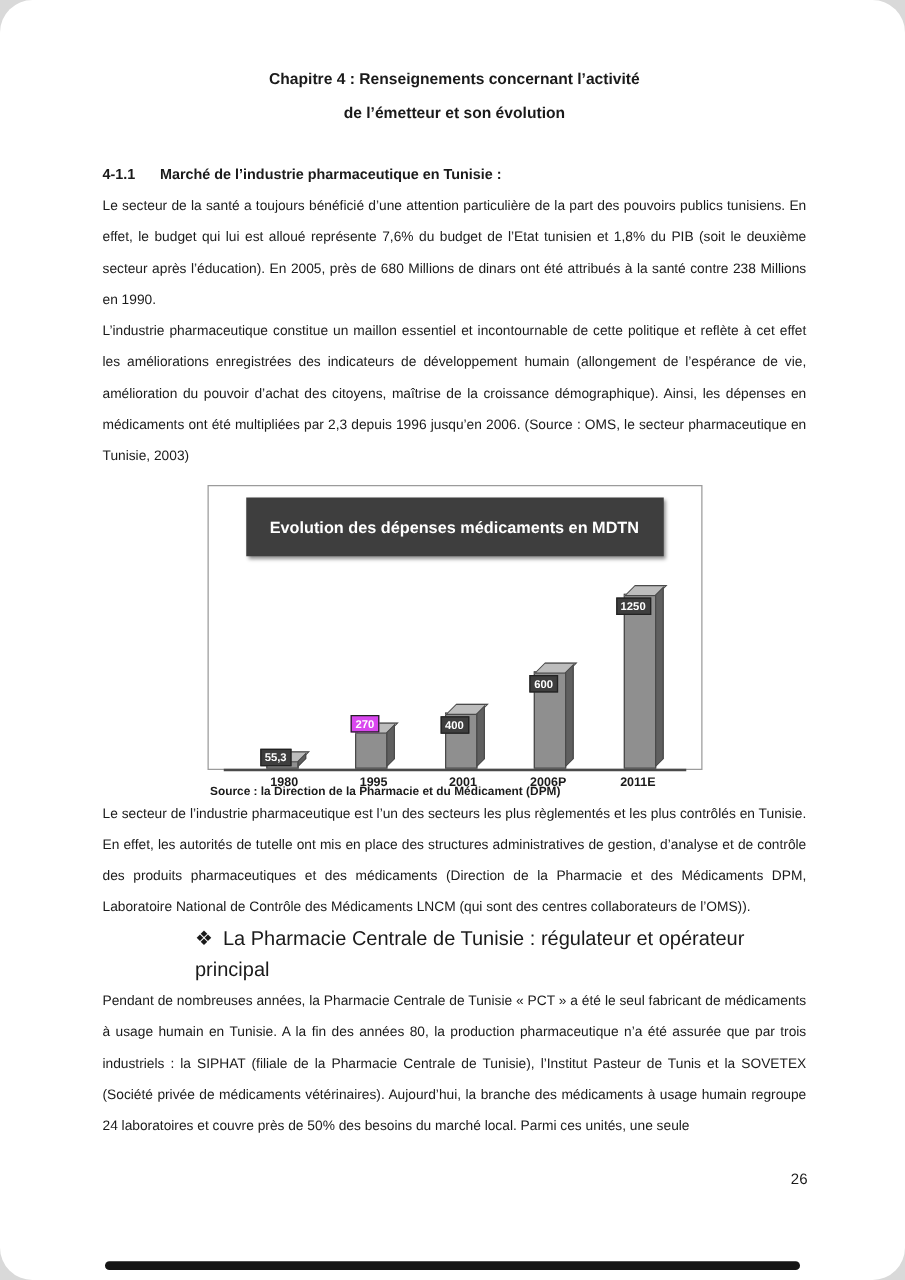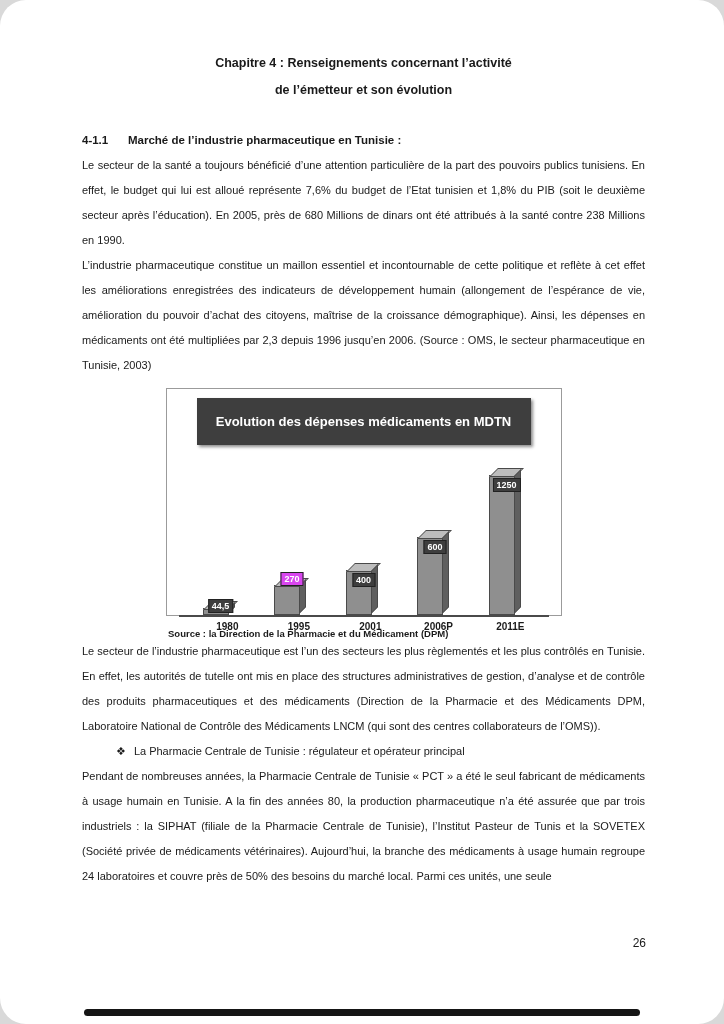--- a/index.html
+++ b/index.html
@@ -65,21 +65,21 @@
     padding: 0 24px;
     border-bottom: 2px solid #4a4a4a;
     position: relative;
   }
   .bar-col {
     position: relative;
     width: 36px;
     height: 100%;
     display: flex;
     align-items: flex-end;
-    justify-content: flex-start;
+    justify-content: flex-end;
   }
   .bar {
     position: relative;
     width: 26px;
     border: 1px solid #4a4a4a;
     box-sizing: border-box;
   }
   .bar-top {
     position: absolute;
     left: -1px; top: -8px;
@@ -120,23 +120,23 @@
     font-size: 10px;
     font-weight: bold;
   }
   .chart-source {
     margin: 12px 0 0 86px;
     font-size: 9.5px;
     font-weight: bold;
   }
   .after-chart { margin-top: 10px; }
   .bullet-line {
-    font-size: 11px;
+    font-size: 16px;
     line-height: 25px;
-    margin-left: 34px;
+    margin-left: 74px;
   }
   .bullet-glyph { margin-right: 8px; }
   .page-number {
     position: absolute;
     right: 78px;
     bottom: 74px;
     font-size: 12px;
   }
   .bottom-bar {
     position: absolute;
@@ -168,21 +168,21 @@
   <p class="body-text">L’industrie pharmaceutique constitue un maillon essentiel et incontournable de cette politique et reflète à cet effet les améliorations enregistrées des indicateurs de développement humain (allongement de l’espérance de vie, amélioration du pouvoir d’achat des citoyens, maîtrise de la croissance démographique). Ainsi, les dépenses en médicaments ont été multipliées par 2,3 depuis 1996 jusqu’en 2006. (Source : OMS, le secteur pharmaceutique en Tunisie, 2003)</p>
 
   <div class="chart-figure">
     <div class="chart-title" style="background: rgb(62, 62, 62); color: rgb(255, 255, 255);">Evolution des dépenses médicaments en MDTN</div>
     <div class="chart-plot" id="bars-row">
         <div class="bar-col">
           <div class="bar" style="height: 7px; background: rgb(143, 143, 143);">
             <div class="bar-top" style="background: rgb(189, 189, 189);"></div>
             <div class="bar-side" style="background: rgb(95, 95, 95);"></div>
           </div>
-          <div class="bar-value" style="bottom: 2px; background: rgb(62, 62, 62); color: rgb(255, 255, 255);">44,5</div>
+          <div class="bar-value" style="bottom: 2px; background: rgb(62, 62, 62); color: rgb(255, 255, 255);">55,3</div>
         </div>
         <div class="bar-col">
           <div class="bar" style="height: 30px; background: rgb(143, 143, 143);">
             <div class="bar-top" style="background: rgb(189, 189, 189);"></div>
             <div class="bar-side" style="background: rgb(95, 95, 95);"></div>
           </div>
           <div class="bar-value" style="bottom: 29px; background: #d946ef; color: rgb(255, 255, 255);">270</div>
         </div>
         <div class="bar-col">
           <div class="bar" style="height: 45px; background: rgb(143, 143, 143);">

